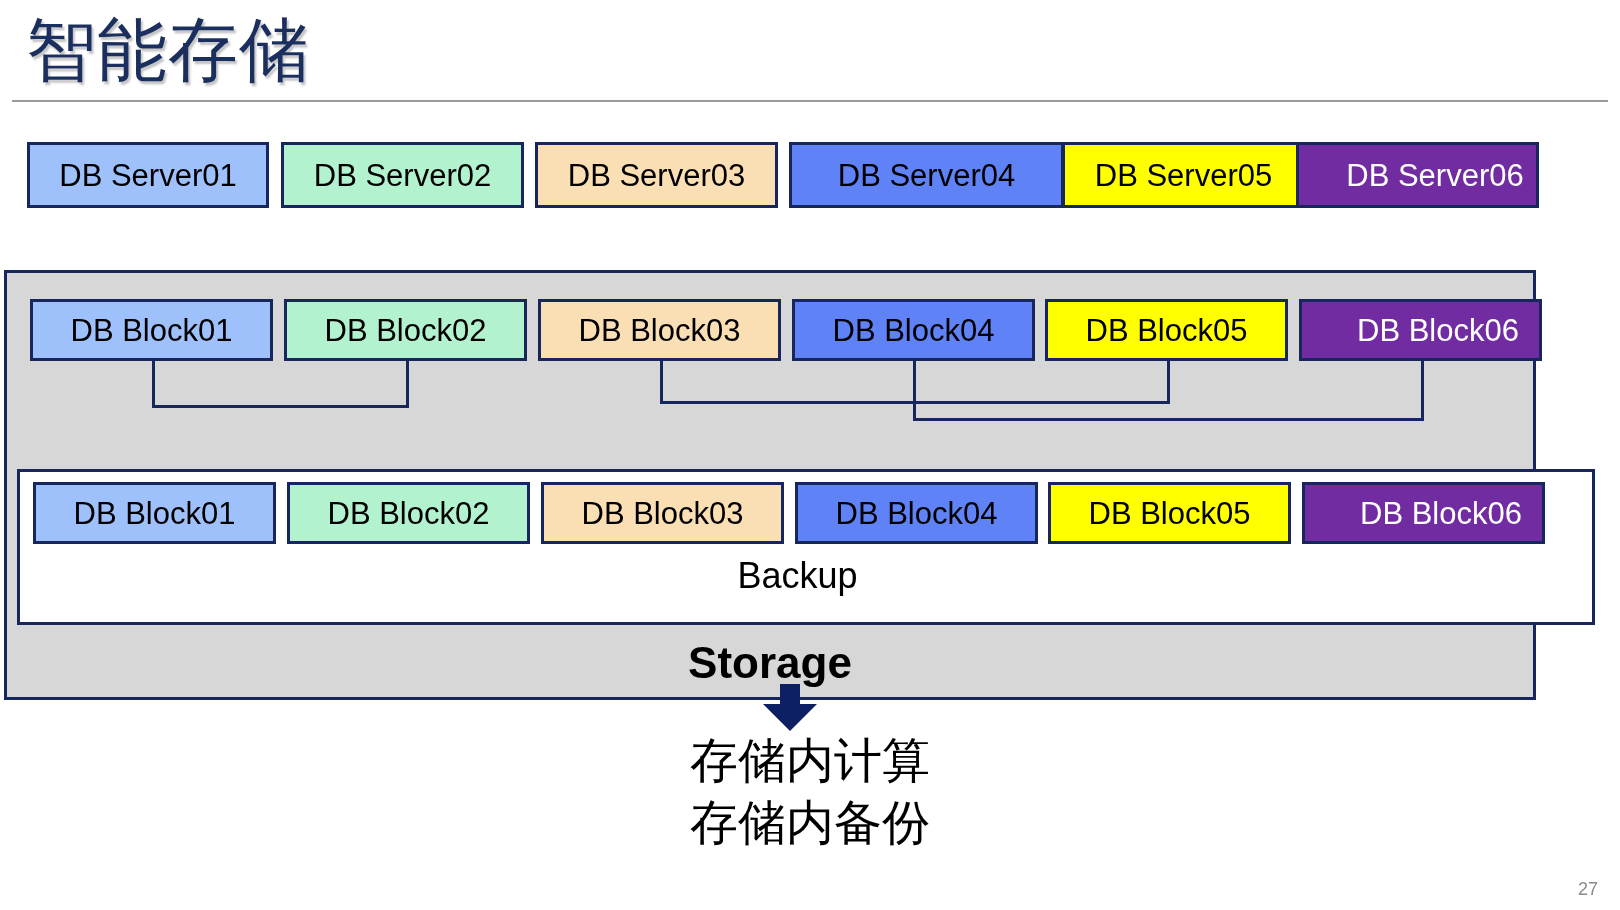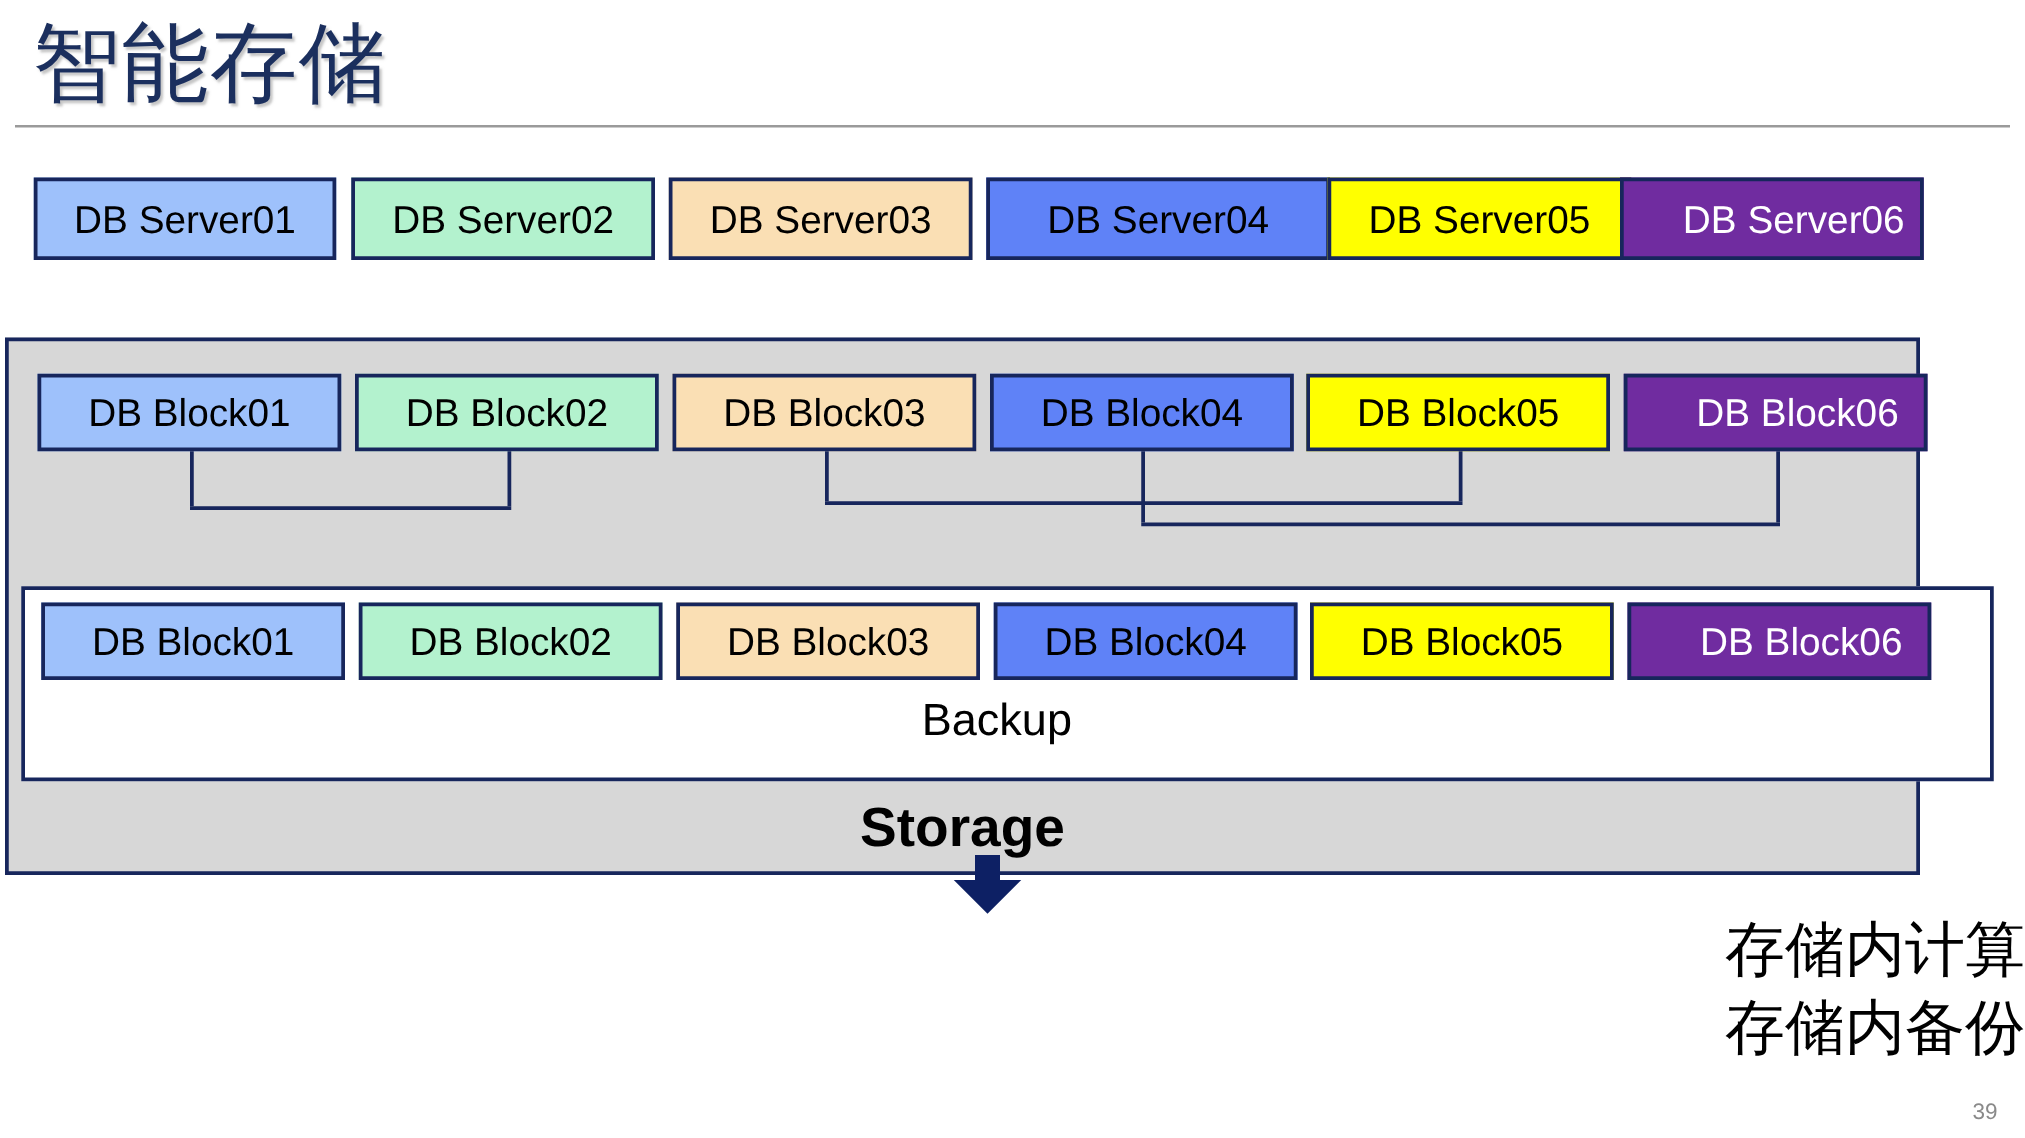--- a/index.html
+++ b/index.html
@@ -139,21 +139,21 @@
     line-height: 48px;
     color: #000000;
   }
 
   
   .caption {
     position: absolute;
     left: 0;
     right: 0;
     top: 730px;
-    text-align: right;
+    text-align: center;
     font-size: 48px;
     line-height: 62px;
     color: #000000;
   }
 
   
   .page-number {
     position: absolute;
     right: 22px;
     bottom: 10px;
@@ -217,13 +217,13 @@
   </div>
 
   <div class="storage-label">Storage</div>
 </div>
 
 <div class="caption">
   <div>存储内计算</div>
   <div>存储内备份</div>
 </div>
 
-<div class="page-number">39</div>
+<div class="page-number">27</div>
 
 </body></html>

